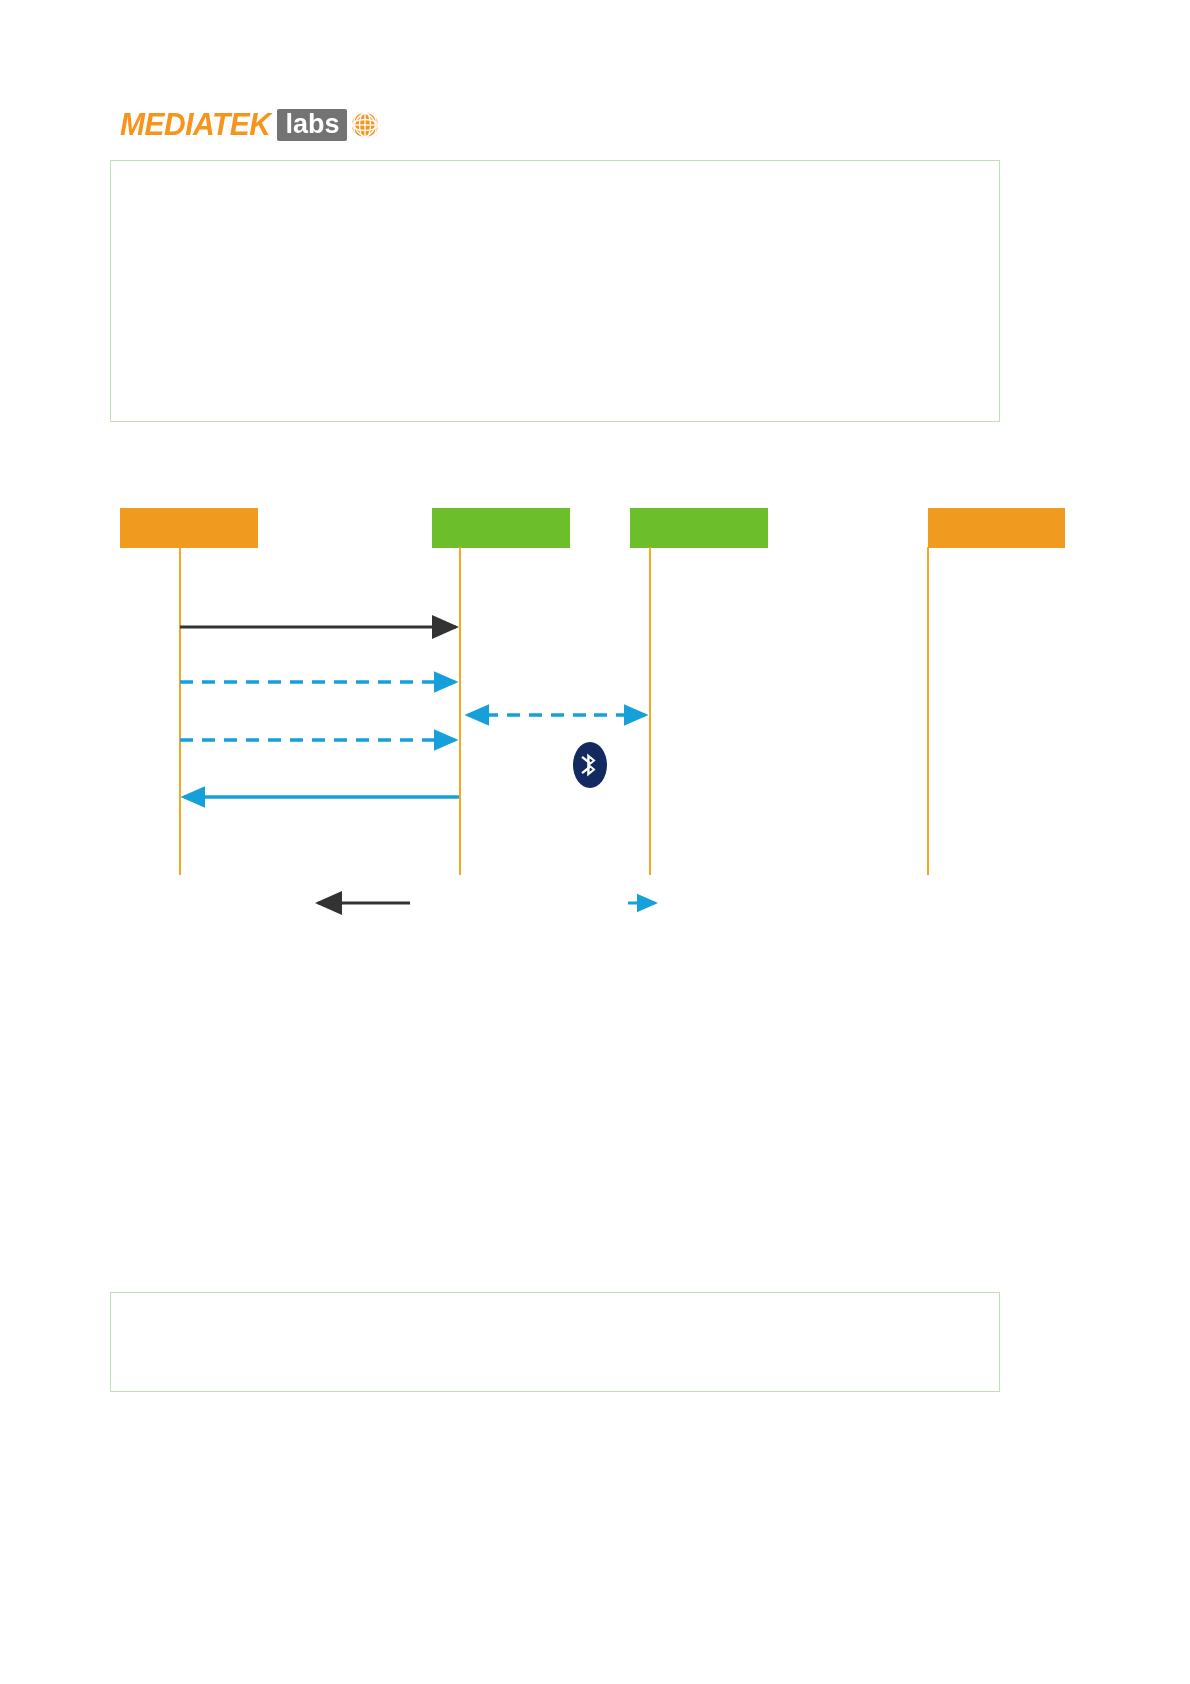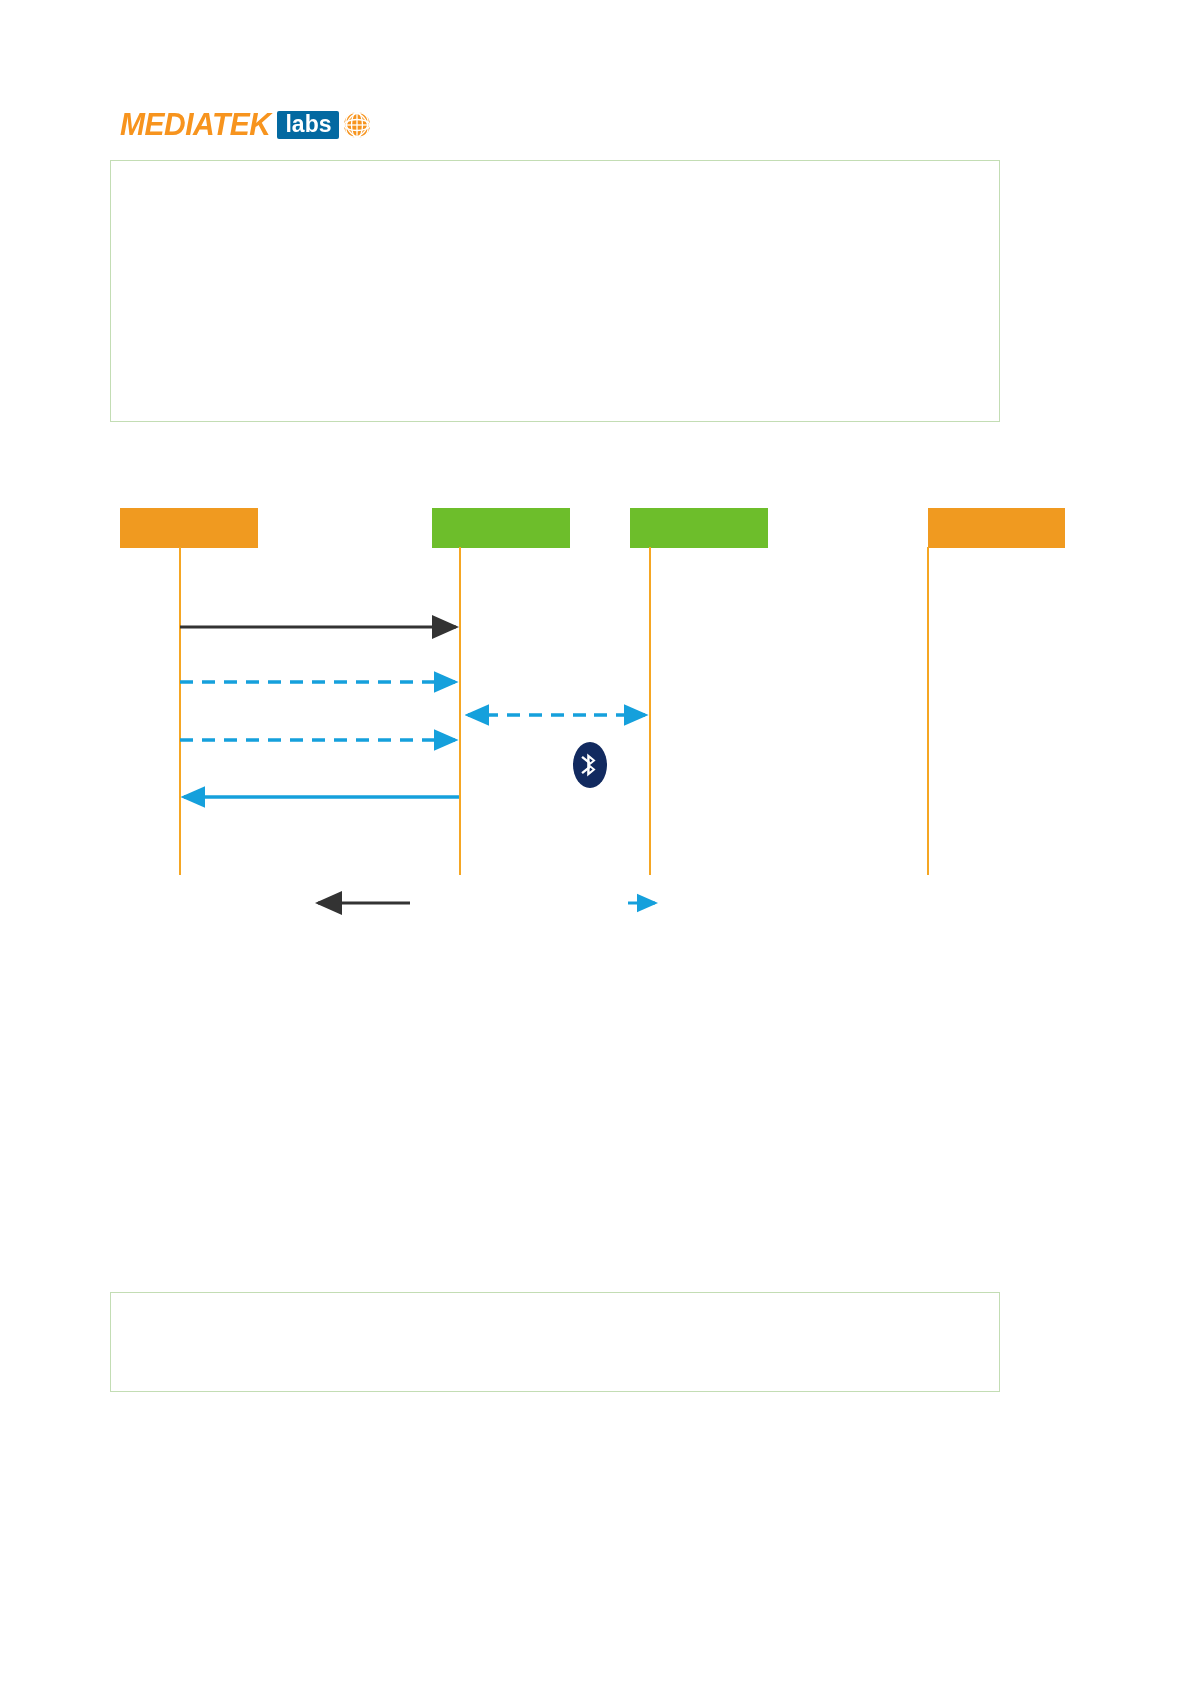--- a/index.html
+++ b/index.html
@@ -20,22 +20,22 @@
   }
   .logo-mediatek{
     font-family:"Liberation Sans", sans-serif;
     font-weight:bold;font-style:italic;
     font-size:30px;letter-spacing:-0.5px;
     color:#F7941E;
     line-height:1;
     transform:scaleY(1.05);
   }
   .logo-labs{
-    background:#0369a1;color:#ffffff;
-    font-weight:bold;font-size:23px;
+    background:#737373;color:#ffffff;
+    font-weight:bold;font-size:27px;
     padding:1px 8px 3px 8px;
     margin-left:7px;
     line-height:1.05;
     border-radius:2px;
   }
   .logo-globe{
     width:28px;height:28px;margin-left:4px;
     position:relative;display:inline-block;
   }
   .logo-globe svg{display:block;}

